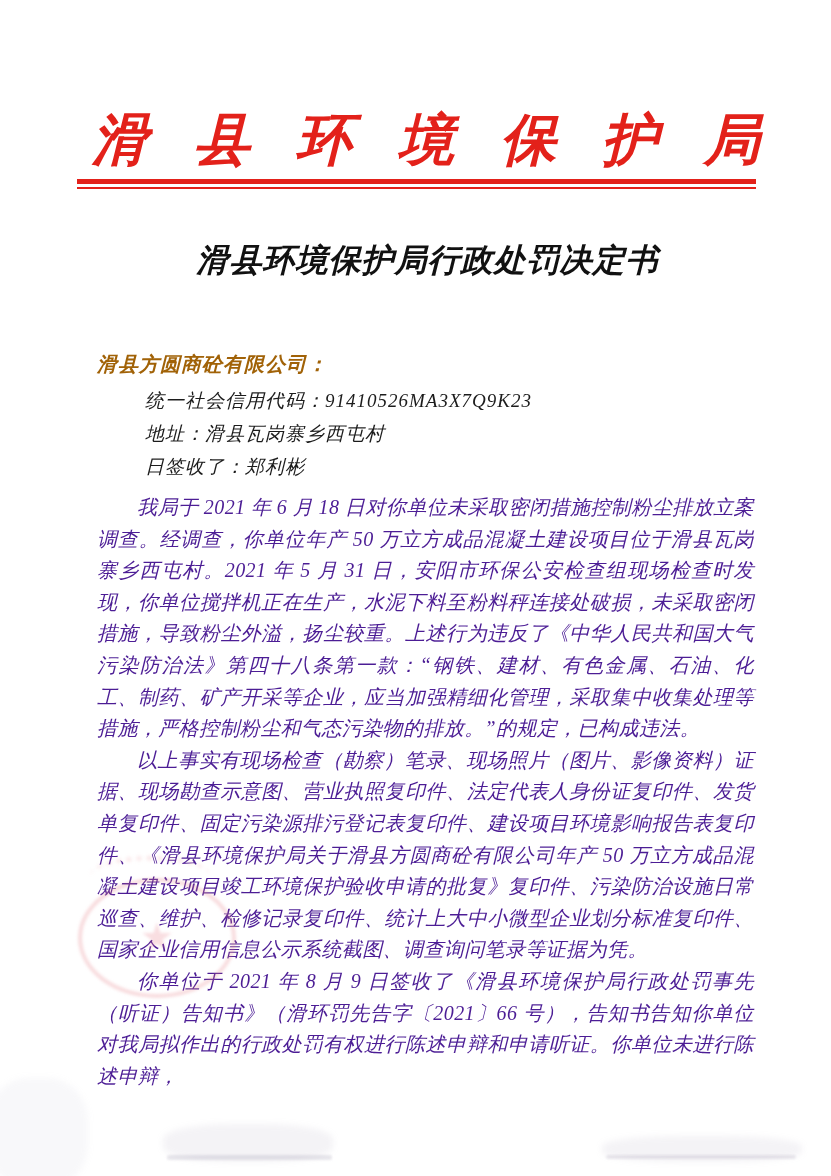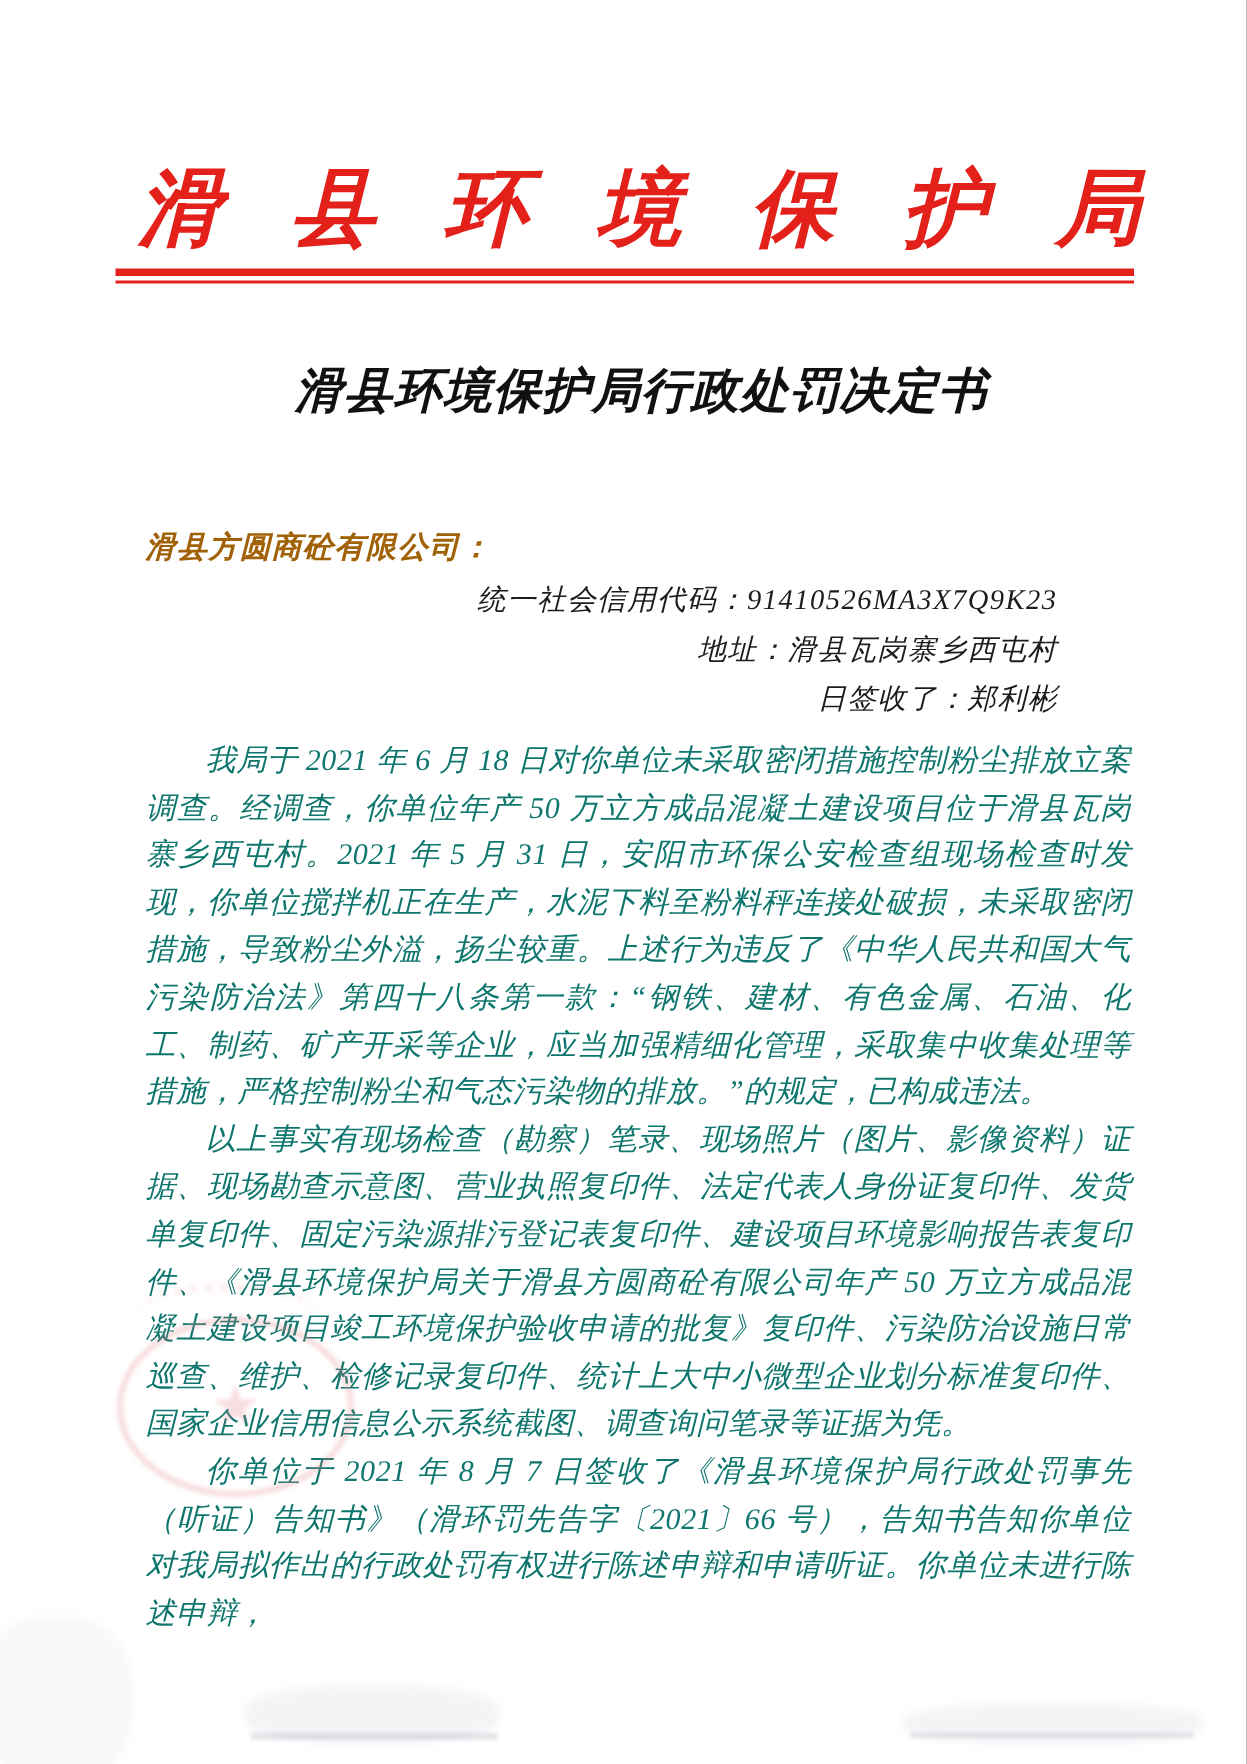--- a/index.html
+++ b/index.html
@@ -85,34 +85,33 @@
   }
   .recipient-details {
     position: absolute;
     top: 384px;
     left: 145px;
     width: 560px;
     font-size: 19px;
     line-height: 33px;
     letter-spacing: 1px;
     color: #1c1c1c;
-    text-align: right;
   }
   .recipient-details div { height: 33px; }
 
   
   .body-text {
     position: absolute;
     top: 492px;
     left: 97px;
     width: 657px;
     font-size: 20px;
     line-height: 31.6px;
     text-align: justify;
-    color: #0f766e;
+    color: #4c1d95;
   }
   .body-text p {
     margin: 0;
     text-indent: 2em;
     letter-spacing: 0.4px;
   }
 
   
   .stamp-bleed {
     position: absolute;
@@ -174,21 +173,21 @@
 
   <div class="recipient-details">
     <div>统一社会信用代码：91410526MA3X7Q9K23</div>
     <div>地址：滑县瓦岗寨乡西屯村</div>
     <div>日签收了：郑利彬</div>
   </div>
 
   <div class="body-text">
     <p>我局于 2021 年 6 月 18 日对你单位未采取密闭措施控制粉尘排放立案调查。经调查，你单位年产 50 万立方成品混凝土建设项目位于滑县瓦岗寨乡西屯村。2021 年 5 月 31 日，安阳市环保公安检查组现场检查时发现，你单位搅拌机正在生产，水泥下料至粉料秤连接处破损，未采取密闭措施，导致粉尘外溢，扬尘较重。上述行为违反了《中华人民共和国大气污染防治法》第四十八条第一款：“钢铁、建材、有色金属、石油、化工、制药、矿产开采等企业，应当加强精细化管理，采取集中收集处理等措施，严格控制粉尘和气态污染物的排放。”的规定，已构成违法。</p>
     <p>以上事实有现场检查（勘察）笔录、现场照片（图片、影像资料）证据、现场勘查示意图、营业执照复印件、法定代表人身份证复印件、发货单复印件、固定污染源排污登记表复印件、建设项目环境影响报告表复印件、《滑县环境保护局关于滑县方圆商砼有限公司年产 50 万立方成品混凝土建设项目竣工环境保护验收申请的批复》复印件、污染防治设施日常巡查、维护、检修记录复印件、统计上大中小微型企业划分标准复印件、国家企业信用信息公示系统截图、调查询问笔录等证据为凭。</p>
-    <p>你单位于 2021 年 8 月 7 日签收了《滑县环境保护局行政处罚事先（听证）告知书》（滑环罚先告字〔2021〕66 号），告知书告知你单位对我局拟作出的行政处罚有权进行陈述申辩和申请听证。你单位未进行陈述申辩，</p>
+    <p>你单位于 2021 年 8 月 9 日签收了《滑县环境保护局行政处罚事先（听证）告知书》（滑环罚先告字〔2021〕66 号），告知书告知你单位对我局拟作出的行政处罚有权进行陈述申辩和申请听证。你单位未进行陈述申辩，</p>
   </div>
 
   <div class="stamp-bleed">
     <span class="star">★</span>
     <span class="arc-marks"></span>
   </div>
 
   <div class="smudge smudge-left"></div>
   <div class="smudge smudge-center"></div>
   <div class="smudge smudge-center-edge"></div>

